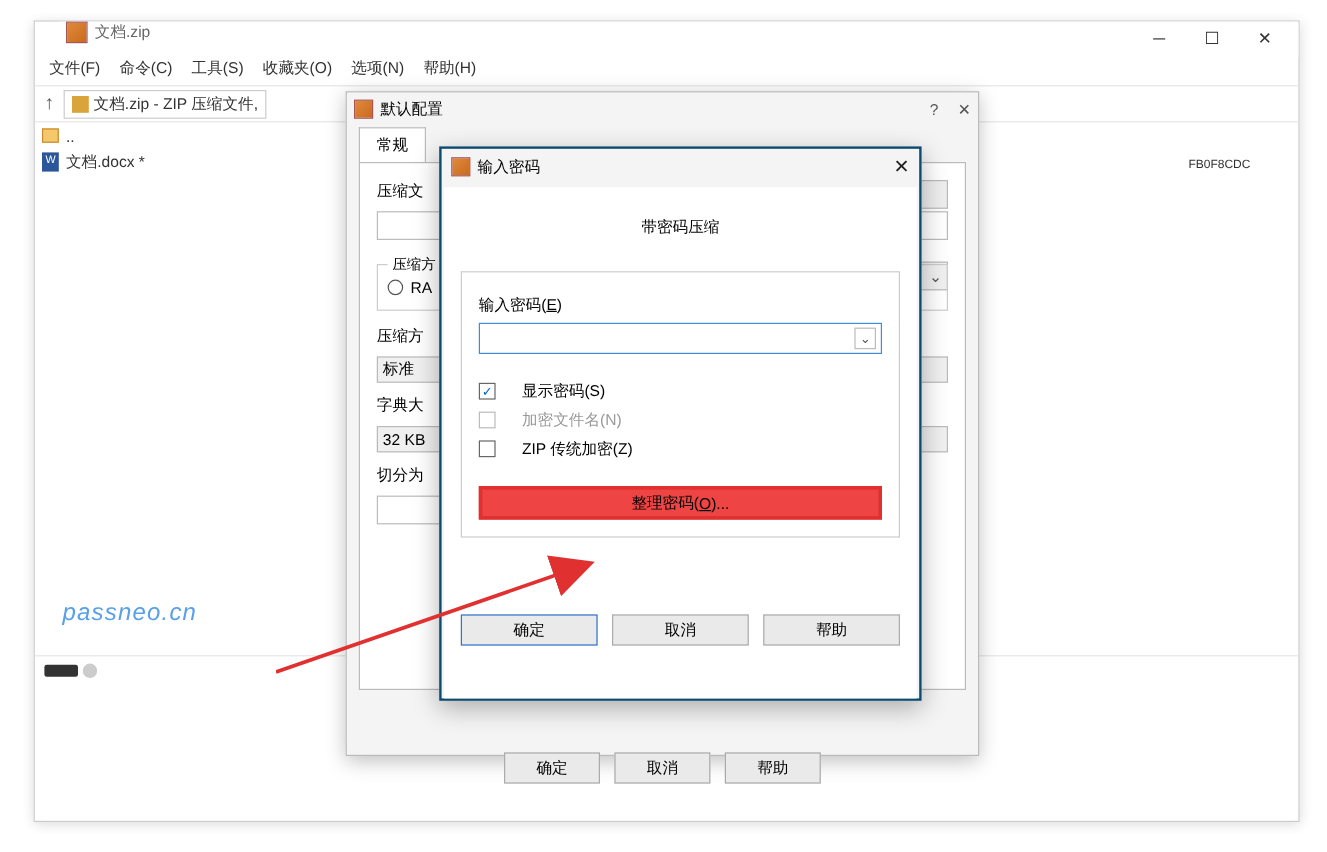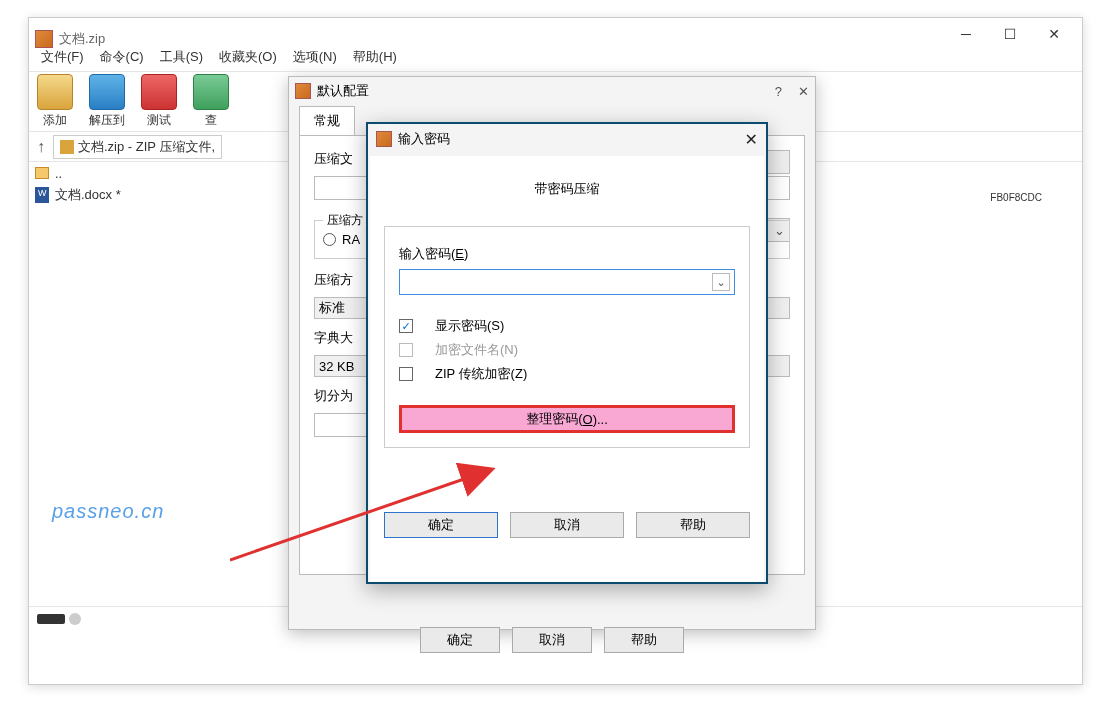--- a/index.html
+++ b/index.html
@@ -1,20 +1,20 @@
 <!DOCTYPE html>
 <html><head>
 <meta charset="utf-8">
 <style>
 * { box-sizing: border-box; margin: 0; padding: 0; font-family: "Microsoft YaHei", "Segoe UI", sans-serif; }
 body { background: #fff; width: 1106px; height: 710px; position: relative; overflow: hidden; }
 
 
 .main-window { position: absolute; left: 28px; top: 17px; width: 1055px; height: 668px; border: 1px solid #ccc; background: #fff; box-shadow: 0 2px 10px rgba(0,0,0,0.15); }
-.titlebar { height: 30px; display: flex; align-items: flex-end; padding: 0 6px; background: #fff; color: #666; }
+.titlebar { height: 30px; display: flex; align-items: flex-start; padding: 0 6px; background: #fff; color: #666; margin-left: 20px; }
 .titlebar .win-icon { width: 18px; height: 18px; margin-right: 6px; background: linear-gradient(135deg,#e08a3c 0%,#c96a1c 100%); border:1px solid #a55; }
 .titlebar .title-text { font-size: 13px; flex: 1; }
 .win-controls { display: flex; }
 .win-controls div { width: 44px; height: 28px; display:flex; align-items:center; justify-content:center; color:#333; font-size:14px; }
 .menubar { height: 24px; display: flex; padding: 0 4px; font-size: 13px; color:#333; border-bottom: 1px solid #e5e5e5;}
 .menubar span { padding: 0 8px; }
 
 .toolbar { height: 60px; display: flex; align-items: center; padding: 2px 8px; border-bottom: 1px solid #e5e5e5; gap: 16px; }
 .tool-btn { display:flex; flex-direction:column; align-items:center; font-size:12px; color:#333; }
 .tool-ico { width: 36px; height: 36px; border-radius:4px; margin-bottom:2px; }
@@ -80,21 +80,21 @@
 .pwd-label { margin-bottom:6px;}
 .pwd-label .ul { text-decoration:underline;}
 .pwd-input { width:100%; height:26px; border:1px solid #3d8de0; display:flex; align-items:center; justify-content:flex-end; padding:0 4px;}
 .pwd-input .chev { border:1px solid #bbb; width:18px; height:18px; display:flex; align-items:center; justify-content:center; font-size:11px; color:#555;}
 .chk-group { margin-top: 22px;}
 .chk { display:flex; align-items:center; gap:22px; margin:6px 0;}
 .chk .box { width:14px; height:14px; border:1px solid #666; display:flex; align-items:center; justify-content:center; font-size:11px; background:#fff;}
 .chk .box.checked::after { content:"✓"; color:#0066cc;}
 .chk.disabled { color:#999;}
 .chk.disabled .box { border-color:#bbb;}
-.organize-btn { width: 100%; height:28px; border:1px solid #aaa; background:#f9a8d4; font-size:13px; display:flex; align-items:center; justify-content:center; margin-top:22px;}
+.organize-btn { width: 100%; height:28px; border:1px solid #aaa; background:#ef4444; font-size:13px; display:flex; align-items:center; justify-content:center; margin-top:22px;}
 .red-highlight { border:3px solid #e03030;}
 .mid-btns { display:flex; justify-content:space-between; gap:12px; margin-top:28px;}
 .mid-btns .std-btn { flex:1;}
 .std-btn.primary { border:1px solid #2d73c9;}
 
 
 .watermark { position:absolute; left:52px; top:500px; color:#5aa0e8; font-size:20px; font-style:italic; letter-spacing:1px;}
 
 
 .arrow-svg { position:absolute; left: 230px; top: 450px; pointer-events:none;}
@@ -112,38 +112,20 @@
       <div>✕</div>
     </div>
   </div>
   <div class="menubar">
     <span>文件(F)</span>
     <span>命令(C)</span>
     <span>工具(S)</span>
     <span>收藏夹(O)</span>
     <span>选项(N)</span>
     <span>帮助(H)</span>
-  </div>
-  <div class="toolbar">
-    <div class="tool-btn">
-        <div class="tool-ico ico-add"></div>
-        <span>添加</span>
-      </div>
-    <div class="tool-btn">
-        <div class="tool-ico ico-extract"></div>
-        <span>解压到</span>
-      </div>
-    <div class="tool-btn">
-        <div class="tool-ico ico-test"></div>
-        <span>测试</span>
-      </div>
-    <div class="tool-btn">
-        <div class="tool-ico ico-view"></div>
-        <span>查</span>
-      </div>
   </div>
   <div class="pathbar">
     <span class="arrow-up">↑</span>
     <div class="path-box">
       <div class="mini-ico"></div>
       <span>文档.zip - ZIP 压缩文件,</span>
     </div>
   </div>
   <div class="list-area">
     <div class="list-body">

